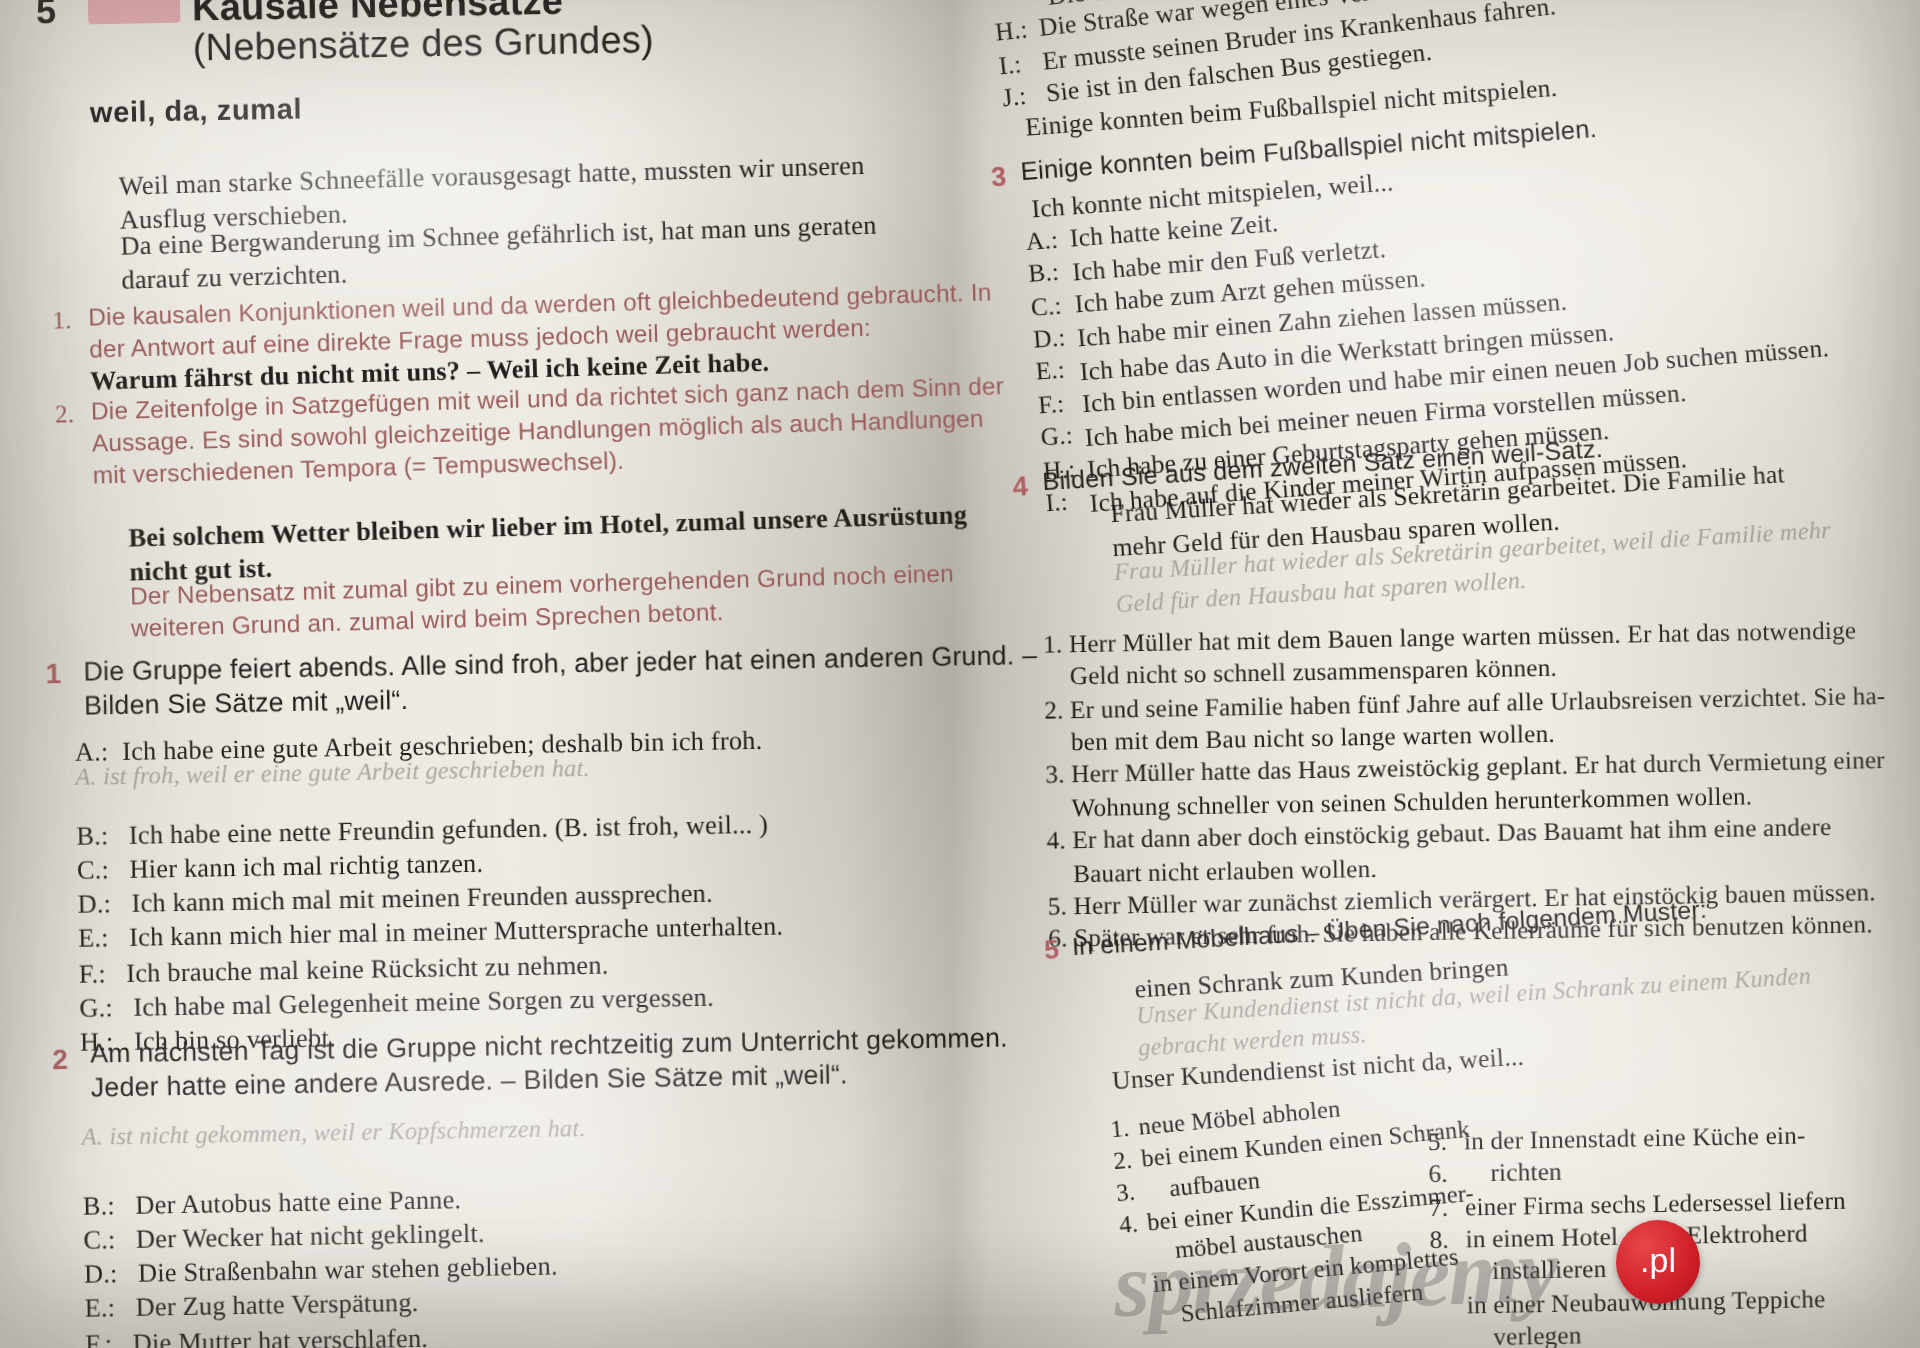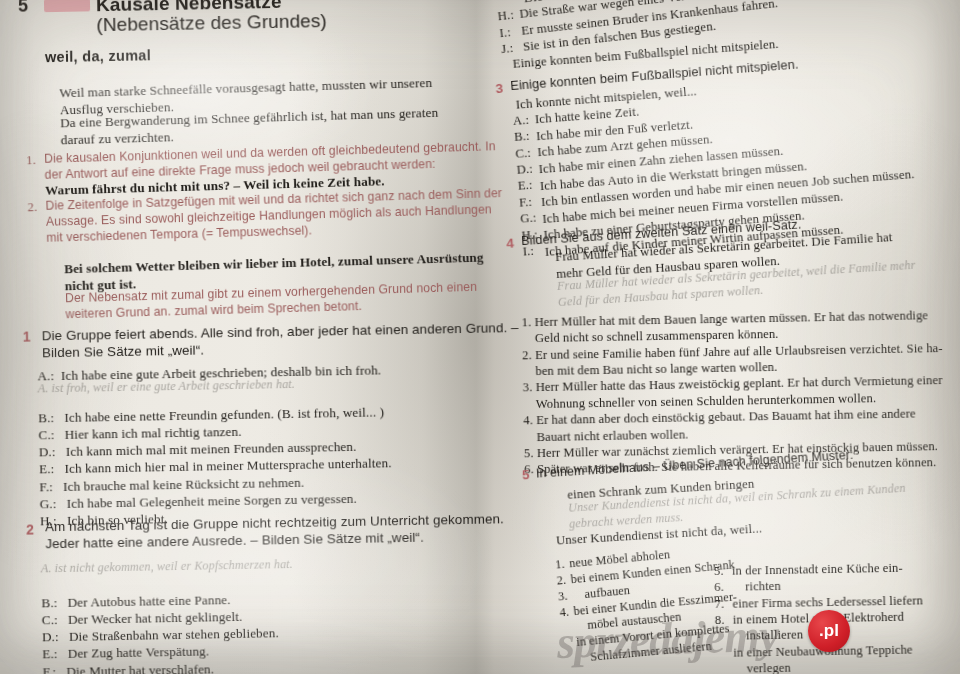--- a/index.html
+++ b/index.html
@@ -117,21 +117,21 @@
     font-size:46px;font-weight:bold;font-style:italic;letter-spacing:-1px;
     color:rgba(95,90,85,.36);
     transform:rotate(-2deg);transform-origin:0 0;
   }
   #wmbadge{
     position:absolute;left:252px;top:2px;width:42px;height:42px;border-radius:50%;
     background:radial-gradient(circle at 34% 30%, #e8474b 0%, #cf1f28 60%, #ad141c 100%);
     box-shadow:0 1px 3px rgba(0,0,0,.35);
     display:flex;align-items:center;justify-content:center;
   }
-  #wmbadge span{color:#fff;font-family:"Liberation Sans",sans-serif;font-weight:bold;font-size:17px;}
+  #wmbadge span{color:#fff;font-family:"Liberation Sans",sans-serif;font-weight:normal;font-size:17px;}
 </style>
 </head>
 <body>
 
 <div id="page">
 
   <div class="pg left">
 
     <div class="skewA soft" style="position:absolute;left:0;top:4px;width:470px;">
       <div id="hdrhl"></div>

